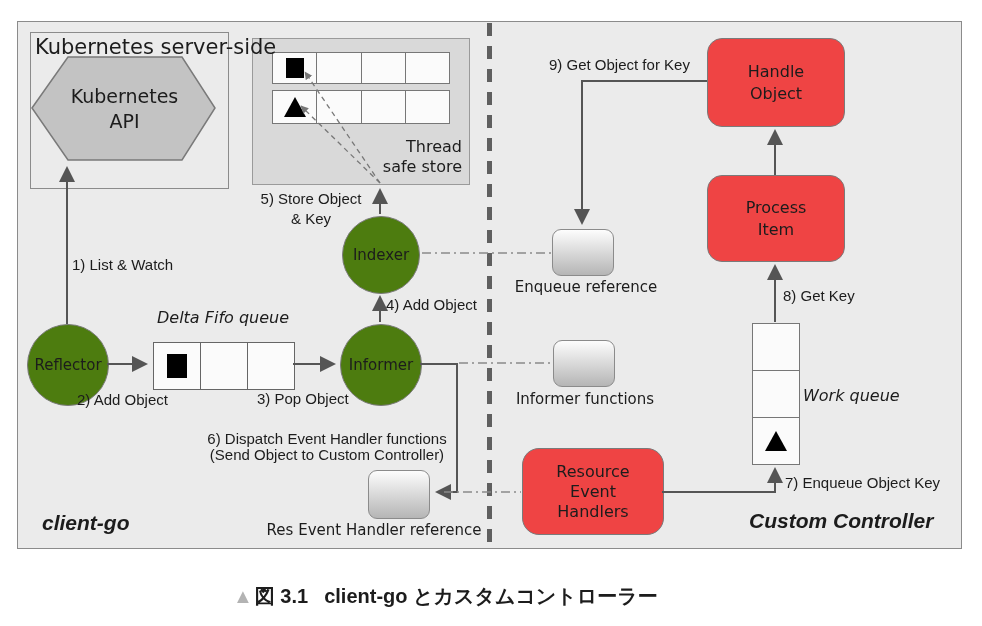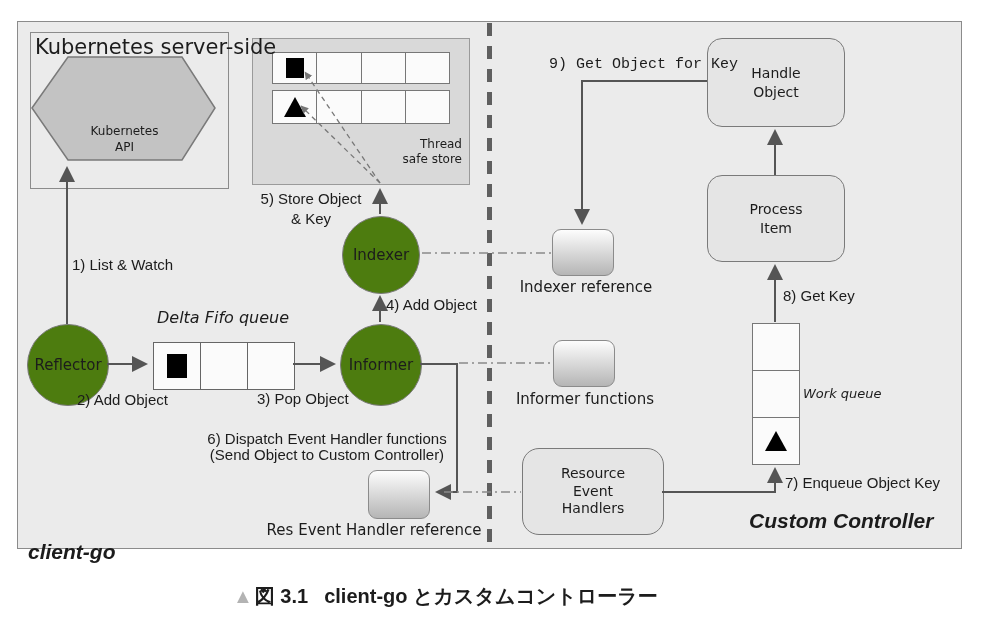--- a/index.html
+++ b/index.html
@@ -9,21 +9,21 @@
   .pre{white-space:pre-line;}
   .comic{font-family:"DejaVu Sans",sans-serif;}
   .lbl{font-family:"Liberation Sans",sans-serif;font-size:15px;line-height:1.05;}
   .center{text-align:center;}
 
   
   #frame{left:17px;top:21px;width:943px;height:526px;background:var(--frame-bg,#ebebeb);
          border:1.5px solid #8b8b8b;z-index:0;}
   #server-box{left:30px;top:32px;width:197px;height:155px;border:1.5px solid #8b8b8b;z-index:2;}
   #server-label{left:35px;top:35px;font-size:21px;z-index:4;}
-  #hex-label{left:47px;top:84px;width:155px;font-size:12px;line-height:1.3;z-index:4;margin-top:40px;}
+  #hex-label{left:47px;top:84px;width:155px;font-size:19px;line-height:1.3;z-index:4;}
 
   
   svg.layer{position:absolute;left:0;top:0;z-index:1;pointer-events:none;}
   #svg-lines{z-index:6;}
 
   
   .circle{border-radius:50%;background:#4d7c0f;border:1.5px solid #7a7a7a;display:flex;
           align-items:center;justify-content:center;font-size:15px;z-index:3;}
   #reflector{left:27px;top:324px;width:80px;height:80px;}
   #informer{left:340px;top:324px;width:80px;height:80px;}
@@ -38,65 +38,65 @@
 
   
   #store-box{left:252px;top:38px;width:216px;height:145px;background:var(--store-bg,#d9d9d9);
              border:1px solid #9a9a9a;z-index:2;}
   .store-row{position:absolute;left:272px;width:176px;display:flex;border:1.5px solid #777;
              background:var(--cell-bg,#fbfbfb);z-index:3;}
   #store-row1{top:52px;height:30px;}
   #store-row2{top:90px;height:32px;}
   .store-row .cell{flex:1;border-right:1.5px solid #777;display:flex;align-items:center;justify-content:center;}
   .store-row .cell:last-child{border-right:none;}
-  #store-label{left:330px;top:137px;width:132px;text-align:right;font-size:12px;line-height:1.25;z-index:4;}
+  #store-label{left:330px;top:137px;width:132px;text-align:right;font-size:16px;line-height:1.25;z-index:4;}
 
   
   .sq{background:#000;}
   .sq.big{width:20px;height:24px;}
   .sq.small{width:18px;height:20px;}
   .tri{width:0;height:0;border-left:11px solid transparent;border-right:11px solid transparent;
        border-bottom:20px solid #000;}
 
   
-  .node{border:1.5px solid #7a7a7a;border-radius:15px;background:#e5e5e5;display:flex;
-        align-items:center;justify-content:center;font-size:14px;line-height:1.35;z-index:3;text-align:center;}
+  .node{border:1.5px solid #7a7a7a;border-radius:15px;background:#ef4444;display:flex;
+        align-items:center;justify-content:center;font-size:16px;line-height:1.35;z-index:3;text-align:center;}
   #handle-object{left:707px;top:38px;width:136px;height:87px;}
   #process-item{left:707px;top:175px;width:136px;height:85px;}
   #resource-handlers{left:522px;top:448px;width:140px;height:85px;border-radius:17px;line-height:1.25;}
 
   
   #work-queue{left:752px;top:323px;width:46px;height:140px;display:flex;flex-direction:column;
               border:1.5px solid #777;background:var(--cell-bg,#fbfbfb);z-index:3;}
   #work-queue .cell{flex:1;border-bottom:1.5px solid #777;display:flex;align-items:center;justify-content:center;}
   #work-queue .cell:last-child{border-bottom:none;}
-  #workq-label{left:803px;top:386px;font-size:13px;font-style:italic;z-index:4;}
+  #workq-label{left:803px;top:386px;font-size:16px;font-style:italic;z-index:4;}
 
   
   .ref{width:60px;height:45px;border:1.5px solid #8b8b8b;border-radius:9px;
        background:linear-gradient(to bottom,var(--ref-gradient-top,#fdfdfd),var(--ref-gradient-bottom,#b5b5b5));z-index:3;}
   #ref-indexer{left:552px;top:229px;}
   #ref-informer{left:553px;top:340px;}
   #ref-res{left:368px;top:470px;height:47px;}
   .ref-label{font-size:15px;z-index:4;}
   #ref-indexer-label{left:500px;top:278px;width:172px;}
   #ref-informer-label{left:499px;top:390px;width:172px;}
   #ref-res-label{left:264px;top:521px;width:220px;}
 
   
   #s1{left:72px;top:257px;}  #s2{left:77px;top:392px;}  #s3{left:257px;top:391px;}
   #s4{left:386px;top:297px;} #s5{left:247px;top:189px;width:128px;line-height:1.35;}
   #s6{left:193px;top:431px;width:268px;line-height:1.08;}
-  #s7{left:785px;top:475px;} #s8{left:783px;top:288px;} #s9{left:549px;top:57px;font-family:Liberation Mono, monospace;}
+  #s7{left:785px;top:475px;} #s8{left:783px;top:288px;} #s9{left:549px;top:57px;}
   .step{z-index:5;}
 
   
   .region-title{font-size:21px;font-weight:bold;font-style:italic;z-index:5;
                 font-family:"Liberation Sans",sans-serif;}
-  #client-go{left:28px;top:511px;margin-top:29px;}
+  #client-go{left:42px;top:511px;}
   #custom-controller{left:749px;top:509px;}
 
   
   #caption{left:233px;top:583px;display:flex;align-items:baseline;font-size:20px;font-weight:bold;
            font-family:"Liberation Sans","DejaVu Sans",sans-serif;z-index:5;}
   #caption .marker{color:var(--caption-marker,#b3b3b3);margin-right:2px;}
   #caption .title{margin-left:16px;}
 </style>
 </head>
 <body>
@@ -158,21 +158,21 @@
   <div id="work-queue" class="abs">
     <div class="cell"></div>
     <div class="cell"></div>
     <div class="cell">
       <div class="tri"></div>
     </div>
   </div>
   <div id="workq-label" class="abs comic">Work queue</div>
 
   <div id="ref-indexer" class="abs ref"></div>
-  <div id="ref-indexer-label" class="abs comic center ref-label">Indexer reference</div>
+  <div id="ref-indexer-label" class="abs comic center ref-label">Enqueue reference</div>
   <div id="ref-informer" class="abs ref"></div>
   <div id="ref-informer-label" class="abs comic center ref-label">Informer functions</div>
   <div id="ref-res" class="abs ref"></div>
   <div id="ref-res-label" class="abs comic center ref-label">Res Event Handler reference</div>
 
   <div id="s1" class="abs lbl step">1) List &amp; Watch</div>
   <div id="s2" class="abs lbl step">2) Add Object</div>
   <div id="s3" class="abs lbl step">3) Pop Object</div>
   <div id="s4" class="abs lbl step">4) Add Object</div>
   <div id="s5" class="abs lbl step pre center">5) Store Object

